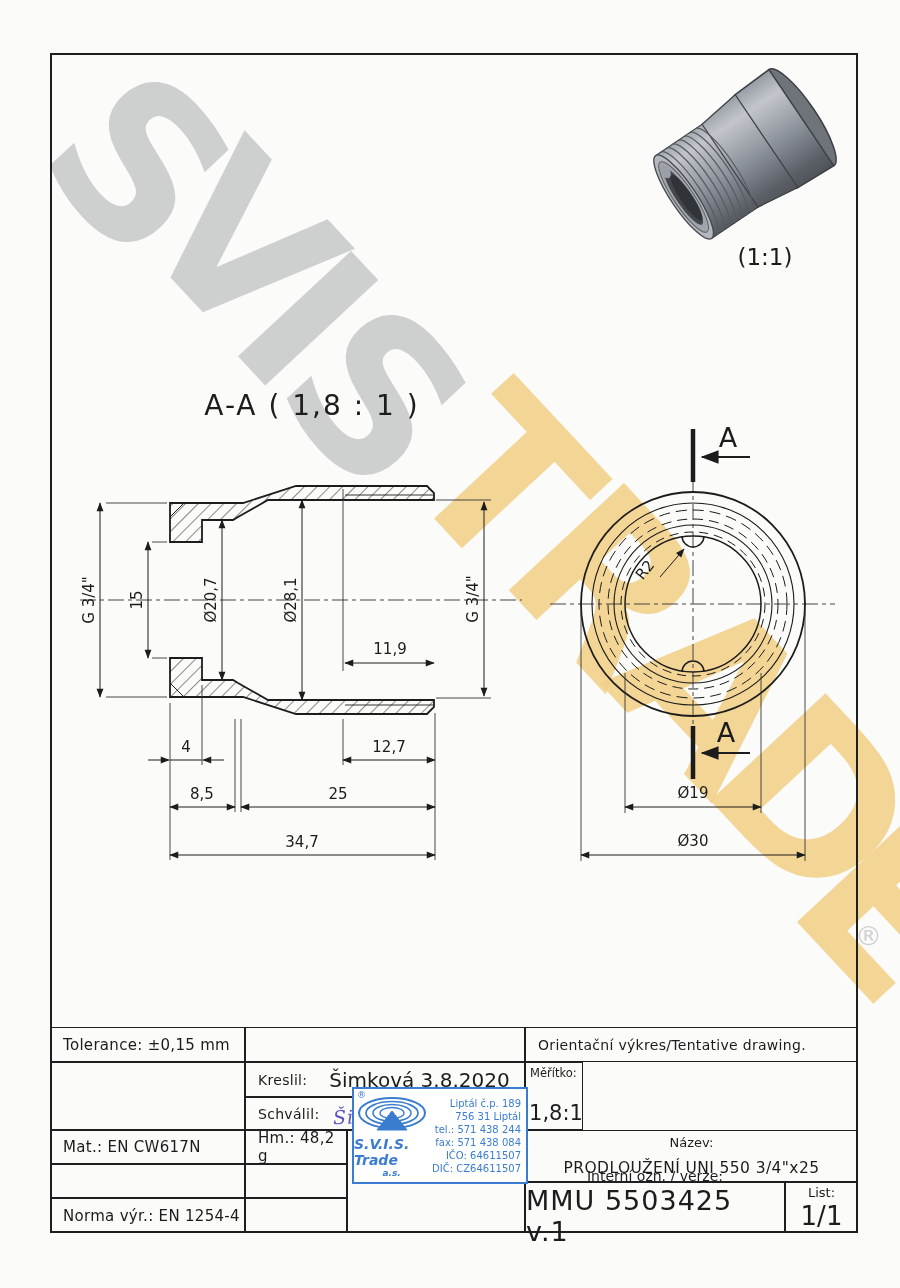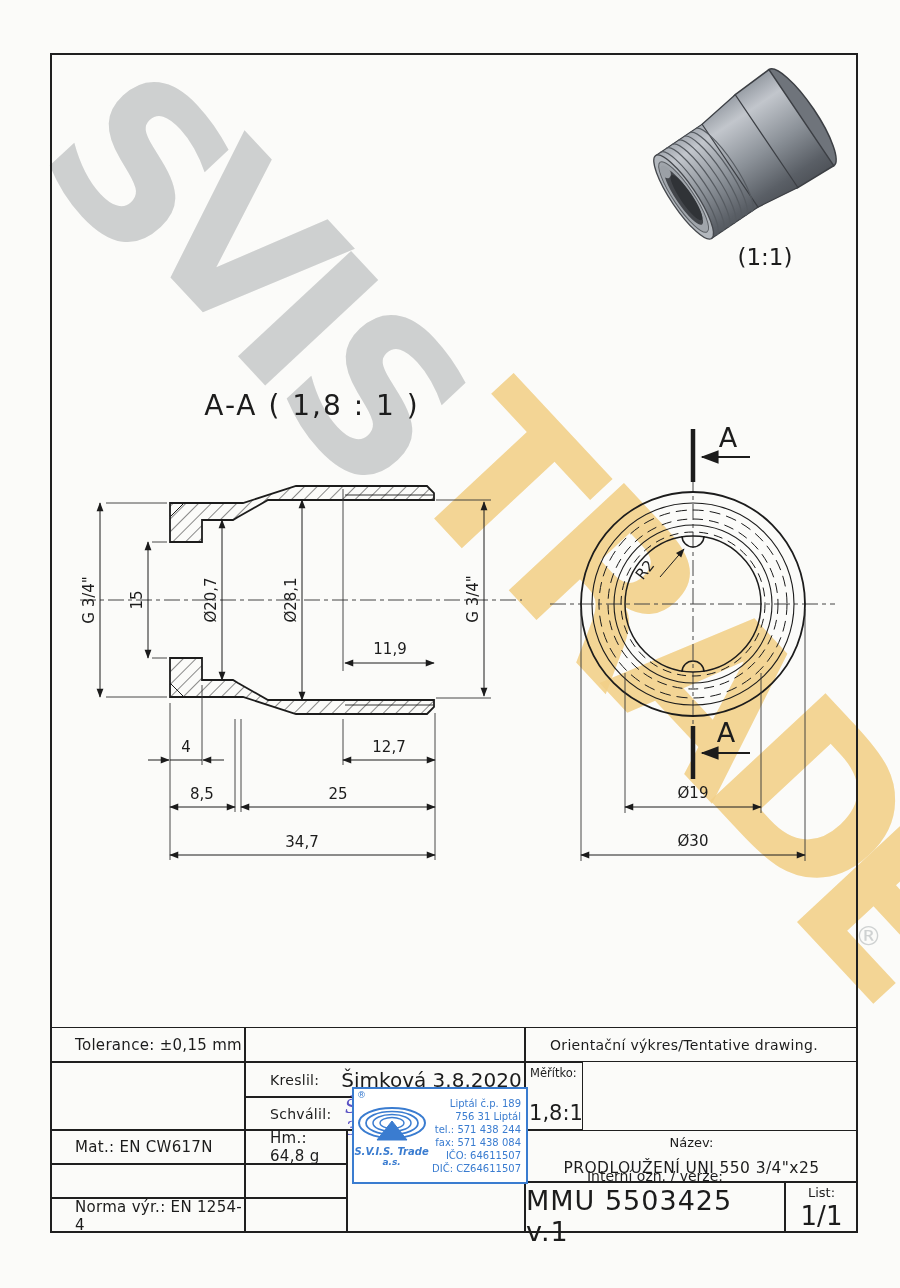--- a/index.html
+++ b/index.html
@@ -12,21 +12,21 @@
   .wm.gold{font-size:216px;color:#f2d088;opacity:.88;}
   .wm-reg{position:absolute;z-index:1;color:#cfd2d2;font-size:27px;}
   
   #frame{position:absolute;left:50px;top:53px;width:808px;height:1180px;
          border:2.5px solid #1f1f1f;z-index:2;box-sizing:border-box;}
   #views{position:absolute;left:50px;top:53px;z-index:3;}
   
   #tblock{position:absolute;left:50px;top:1027px;width:808px;height:206px;z-index:4;}
   .cell{position:absolute;border:1.5px solid #1f1f1f;box-sizing:border-box;
         display:flex;align-items:center;}
-  .pad{padding-left:24px;}
+  .pad{padding-left:12px;}
   .lbl{font-size:14px;letter-spacing:.3px;}
   .big{font-size:21px;}
   
   #stamp{position:absolute;left:302px;top:60px;width:176px;height:97px;
          border:2px solid #3a7cd0;background:#fff;z-index:5;display:flex;box-sizing:border-box;}
   .stampblue{color:#3a7cd0;}
   #stamp .left{width:45%;display:flex;flex-direction:column;align-items:center;justify-content:center;}
   #stamp .right{width:55%;display:flex;flex-direction:column;align-items:flex-end;justify-content:center;
                 padding-right:5px;font-size:10px;line-height:1.3;}
   .sig{font-family:"DejaVu Serif",serif;font-style:italic;font-size:19px;color:#5a52c4;
@@ -209,21 +209,21 @@
   </div>
 
   <div class="cell pad" style="left:0;top:103px;width:195px;height:34px">
     <span class="lbl" style="font-size:15px">Mat.: EN CW617N</span>
     </div>
   <div class="cell" style="left:0;top:137px;width:195px;height:34px"></div>
   <div class="cell pad" style="left:0;top:171px;width:195px;height:35px">
     <span class="lbl" style="font-size:15px">Norma výr.: EN 1254-4</span>
     </div>
   <div class="cell pad" style="left:195px;top:103px;width:102px;height:34px">
-    <span class="lbl" style="font-size:15px">Hm.: 64,8 g</span>
+    <span class="lbl" style="font-size:15px">Hm.: 48,2 g</span>
     </div>
   <div class="cell" style="left:195px;top:137px;width:102px;height:34px"></div>
   <div class="cell" style="left:195px;top:171px;width:102px;height:35px"></div>
   <div class="cell" style="left:297px;top:103px;width:178px;height:103px"></div>
 
   <div class="cell" style="left:475px;top:103px;width:333px;height:52px;flex-direction:column;justify-content:center;gap:9px">
     <span style="font-size:13px">Název:</span>
     <span style="font-size:15.5px;letter-spacing:.4px">PRODLOUŽENÍ UNI 550 3/4"x25</span>
   </div>
   <div class="cell" style="left:475px;top:155px;width:260px;height:51px;flex-direction:column;justify-content:center;gap:1px">
@@ -238,21 +238,21 @@
   <div id="stamp">
     <span class="stampblue" style="position:absolute;top:1px;left:3px;font-size:9px">®</span>
     <div class="left">
       <svg width="72" height="42" viewBox="-36 -21 72 42">
         <ellipse cx="0" cy="-2" rx="33" ry="15" fill="none" stroke="#3a7cd0" stroke-width="2"></ellipse>
         <ellipse cx="0" cy="-2" rx="26" ry="11.5" fill="none" stroke="#3a7cd0" stroke-width="1.7"></ellipse>
         <ellipse cx="0" cy="-2" rx="19" ry="8.5" fill="none" stroke="#3a7cd0" stroke-width="1.5"></ellipse>
         <ellipse cx="0" cy="-2" rx="12" ry="5.5" fill="none" stroke="#3a7cd0" stroke-width="1.3"></ellipse>
         <path d="M-15,15 L0,-4 L15,15 Z" fill="#3a7cd0" stroke="#3a7cd0" stroke-width="1"></path>
       </svg>
-      <span class="stampblue" style="font-size:10px;font-weight:bold;font-style:italic">S.V.I.S. Trade</span>
+      <span class="stampblue" style="font-size:14px;font-weight:bold;font-style:italic">S.V.I.S. Trade</span>
       <span class="stampblue" style="font-size:9px;font-weight:bold;font-style:italic">a.s.</span>
     </div>
     <div class="right stampblue">
       <span>Liptál č.p. 189</span>
       <span>756 31 Liptál</span>
       <span>tel.: 571 438 244</span>
       <span>fax: 571 438 084</span>
       <span>IČO: 64611507</span>
       <span>DIČ: CZ64611507</span>
     </div>

